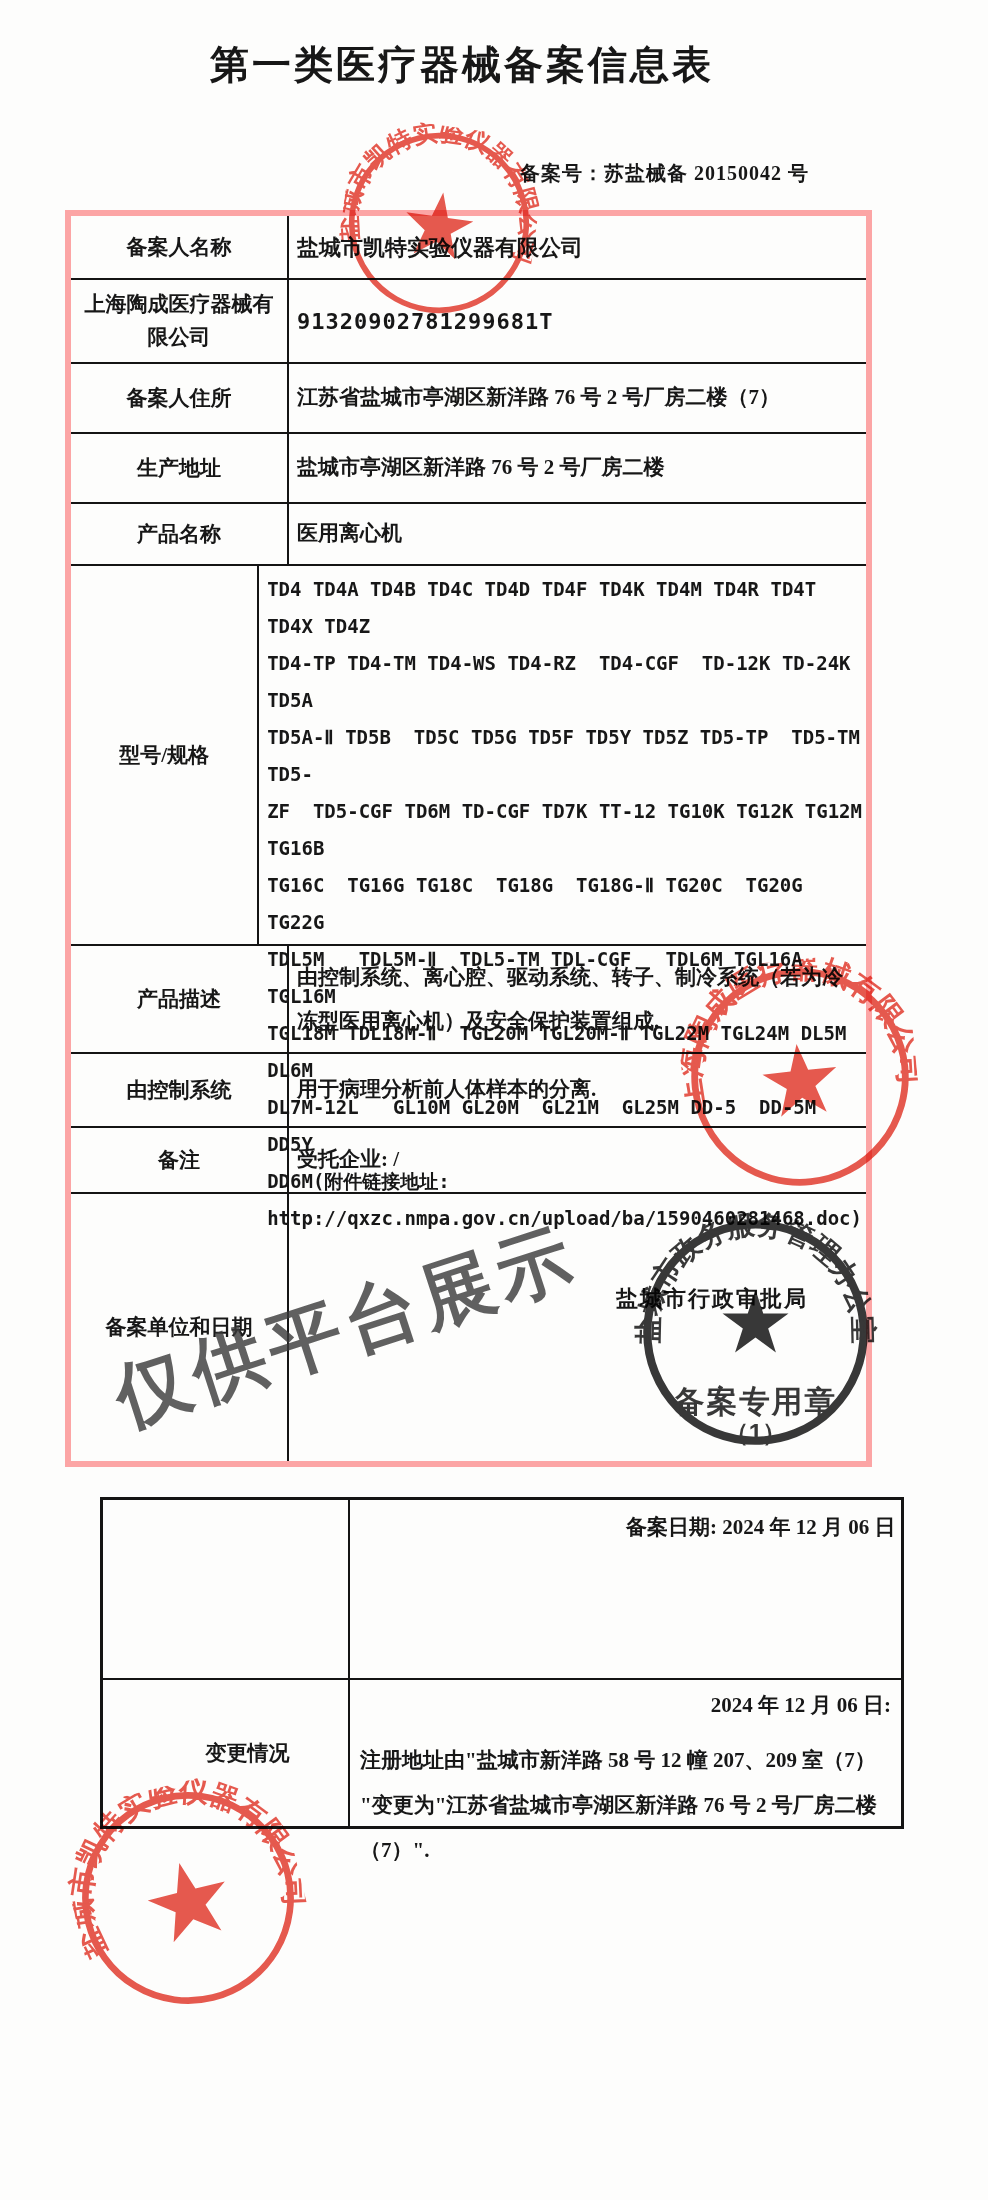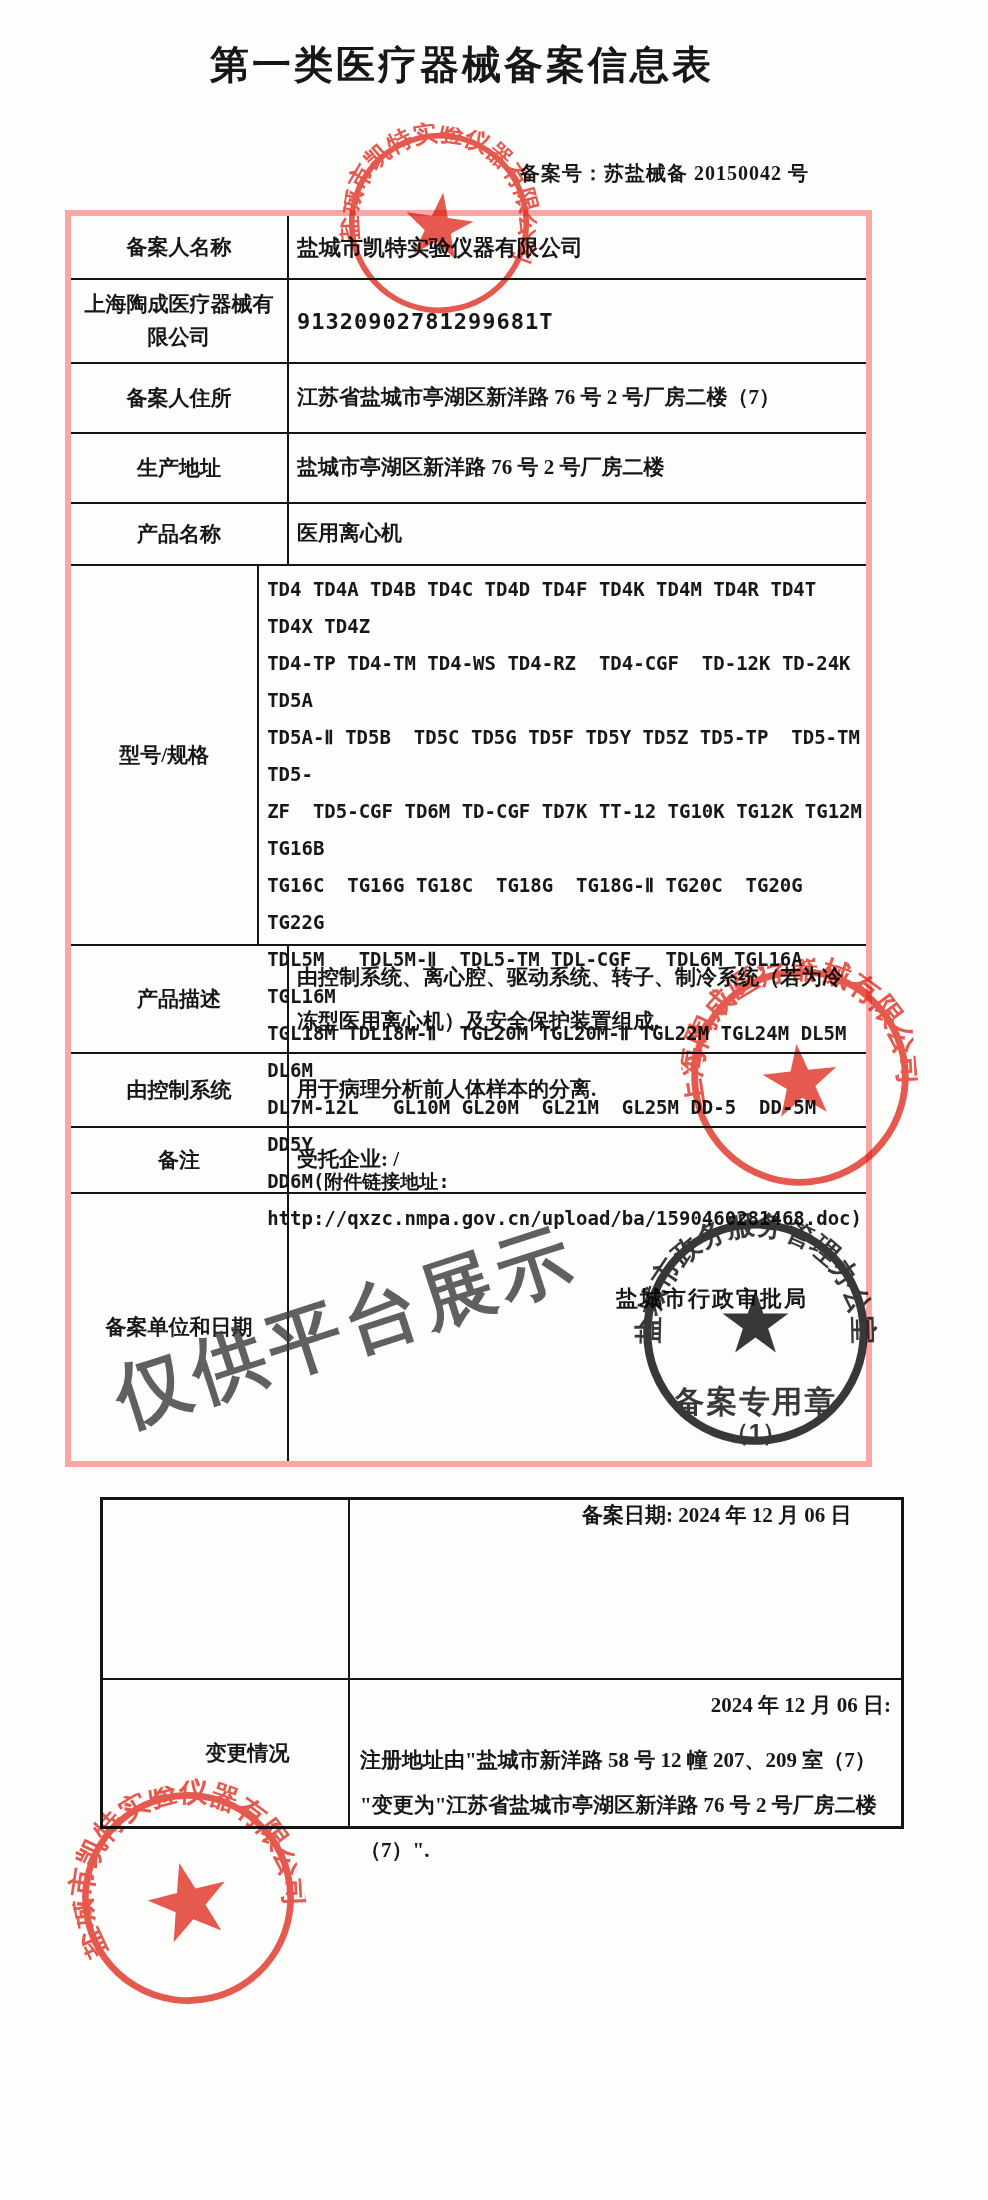--- a/index.html
+++ b/index.html
@@ -44,22 +44,22 @@
     position:absolute; left:327px; top:88px; font-size:22px; font-weight:bold;
     letter-spacing:2px; white-space:nowrap;
   }
   
   .t2 {
     position:absolute; left:100px; top:1497px; width:798px;
     border:3px solid #141414; z-index:1;
   }
   .t2 .tlabel { width:203px;margin-left:44px; }
   .filing-date {
-    align-items:flex-start; padding-left:232px; padding-top:0;
-    font-size:21px; font-weight:bold;
+    align-items:flex-start; padding-left:232px; padding-top:12px;
+    font-size:21px; font-weight:bold;margin-left:44px;
   }
   .change-cell { display:block; padding:10px 10px 8px 10px; }
   .change-line1 { font-size:21px; font-weight:bold; margin-bottom:16px;text-align:right; }
   .change-detail { font-size:21px; font-weight:bold; line-height:2.15; white-space:pre-wrap; }
   
   .stamp { position:absolute; z-index:6; mix-blend-mode:multiply; }
   .stamp-red { opacity:0.82; }
   .stamp-black { opacity:0.88; }
   .stamp text { font-family:"Liberation Sans", sans-serif; font-weight:bold; }
   .watermark {

